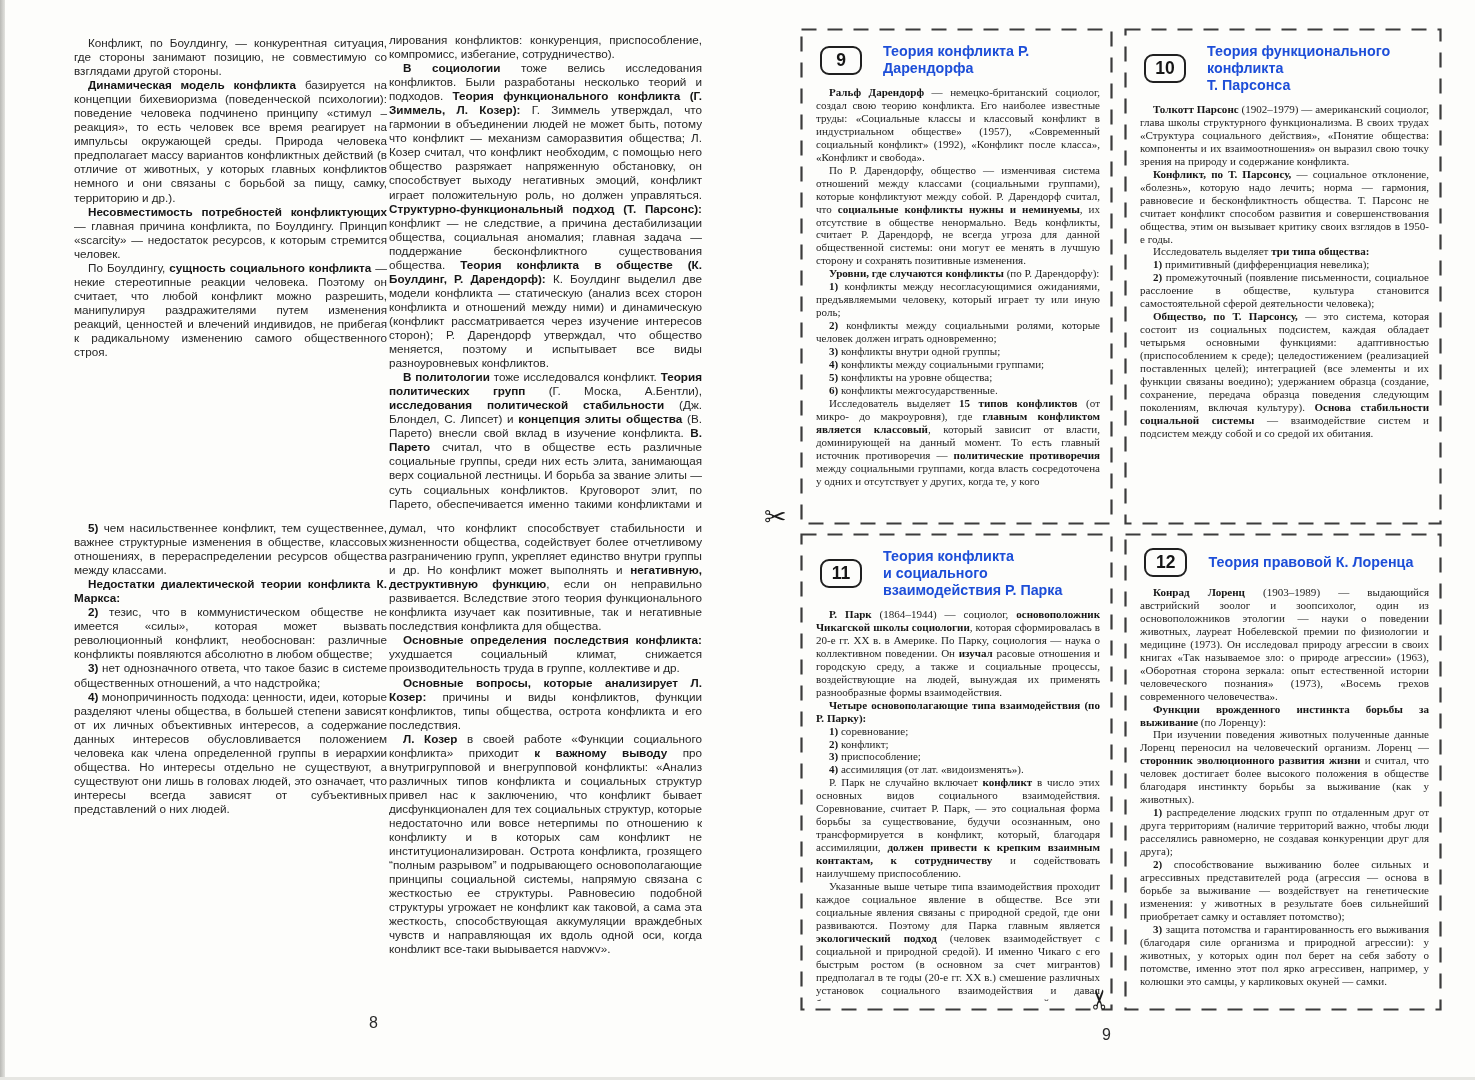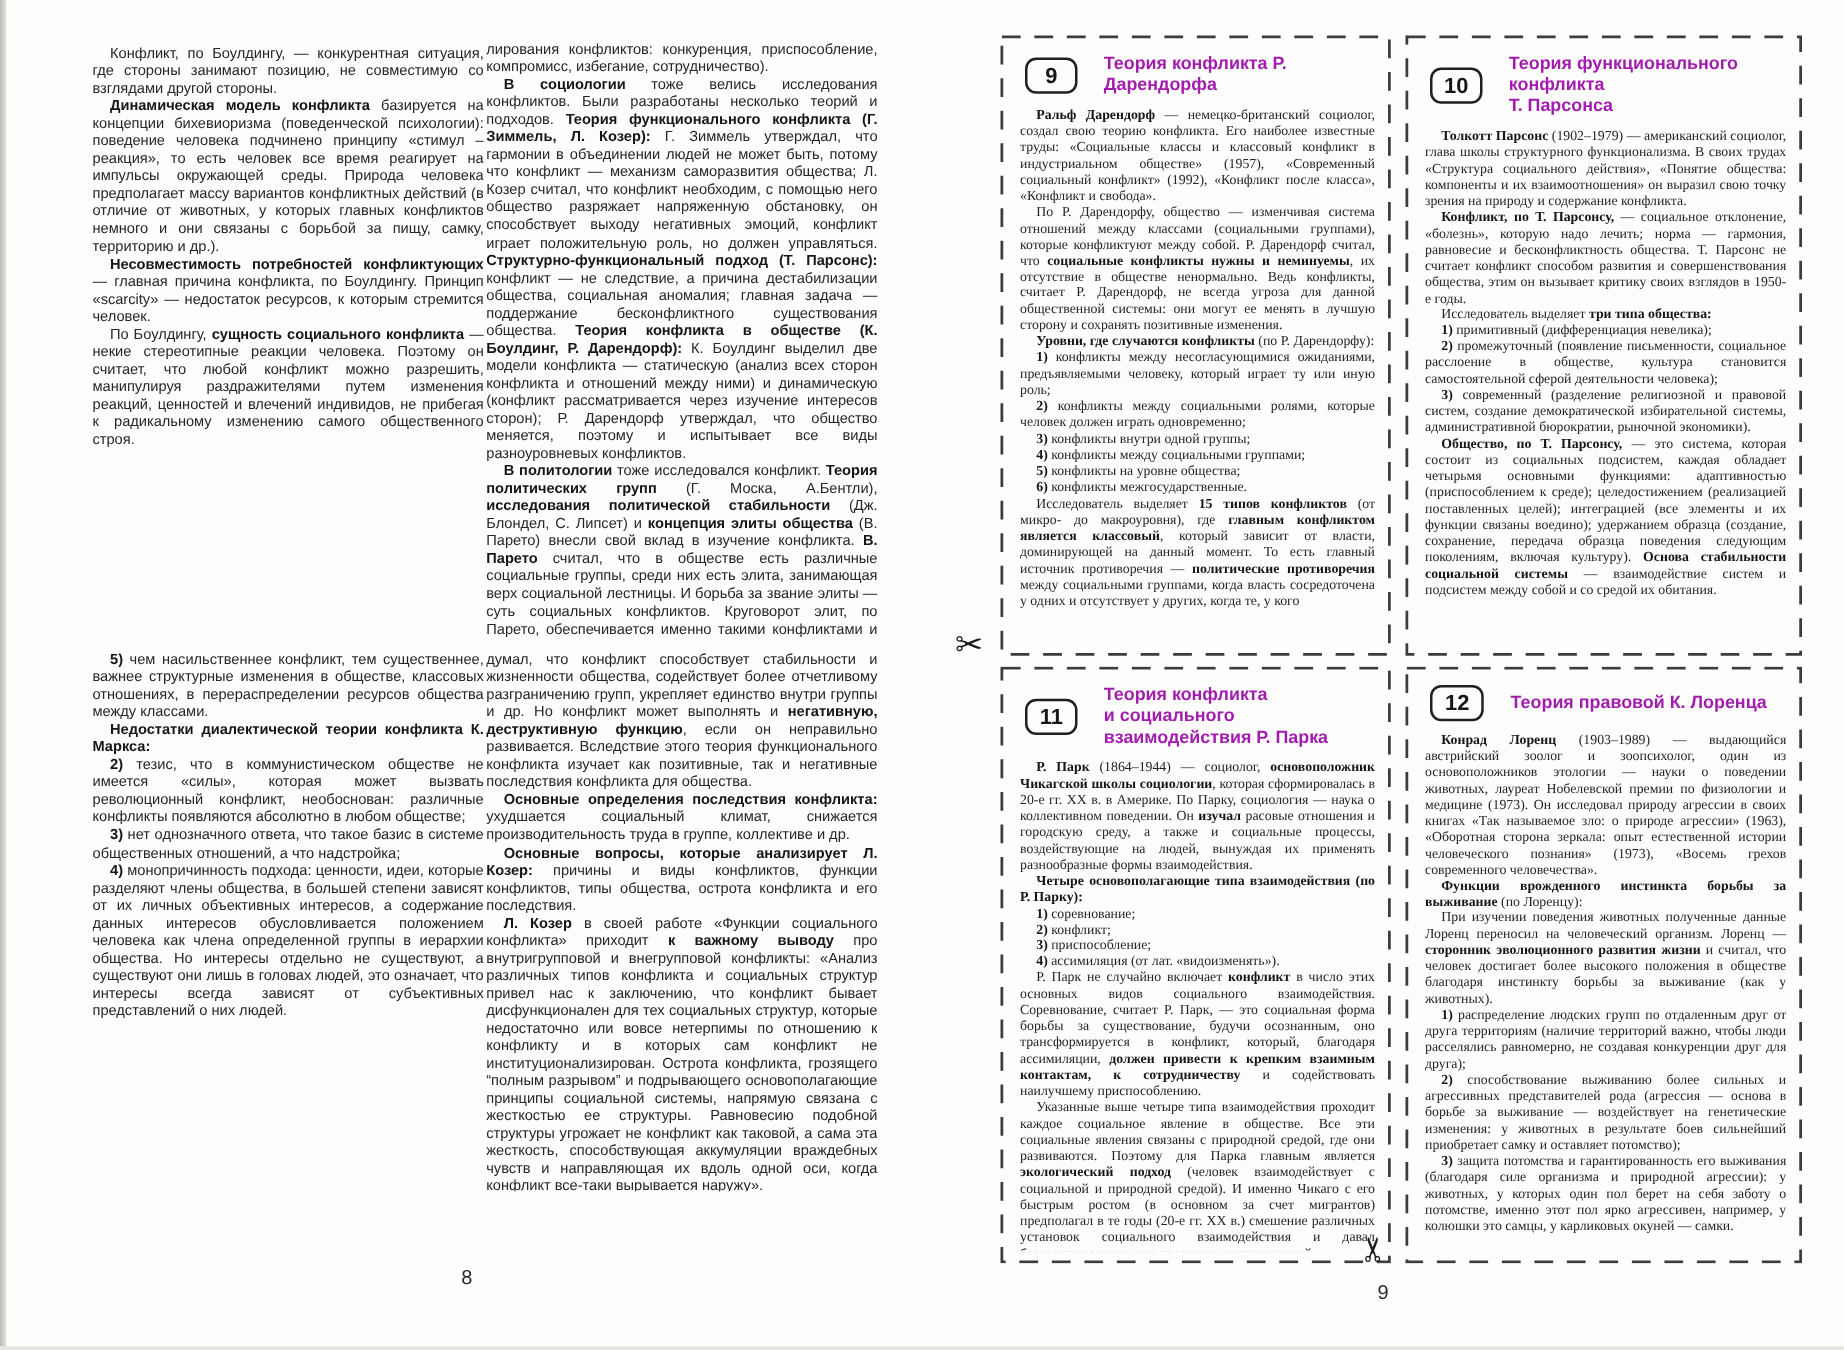--- a/index.html
+++ b/index.html
@@ -53,21 +53,21 @@
     height:29px;
     display:flex; align-items:center; justify-content:center;
     font-weight:700; font-size:17.5px;
     color:#161616;
   }
   .card-title {
     font-weight:700;
     font-size:14.3px;
     line-height:17px;
     white-space:pre-line;
-    color:#a21caf;
+    color:#1d4ed8;
   }
   .card-body {
     position:relative;
     font-size:11.05px;
     line-height:12.95px;
     text-align:justify;
     flex:1;
     overflow:hidden;
     font-family:Liberation Serif, serif;
   }
@@ -153,21 +153,20 @@
     <div class="badge">10</div>
     <div class="card-title">Теория функционального конфликта
 Т. Парсонса</div>
   </div>
   <div class="card-body">
       <p><span class="b">Толкотт Парсонс</span><span> (1902–1979) — американский социолог, глава школы структурного функционализма. В своих трудах «Структура социального действия», «Понятие общества: компоненты и их взаимоотношения» он выразил свою точку зрения на природу и содержание конфликта.</span></p>
       <p><span class="b">Конфликт, по Т. Парсонсу,</span><span> — социальное отклонение, «болезнь», которую надо лечить; норма — гармония, равновесие и бесконфликтность общества. Т. Парсонс не считает конфликт способом развития и совершенствования общества, этим он вызывает критику своих взглядов в 1950-е годы.</span></p>
       <p><span>Исследователь выделяет </span><span class="b">три типа общества:</span></p>
       <p><span class="b">1)</span><span> примитивный (дифференциация невелика);</span></p>
       <p><span class="b">2)</span><span> промежуточный (появление письменности, социальное расслоение в обществе, культура становится самостоятельной сферой деятельности человека);</span></p>
-      <p><span class="b">3)</span><span> современный (разделение религиозной и правовой систем, создание демократической избирательной системы, административной бюрократии, рыночной экономики).</span></p>
       <p><span class="b">Общество, по Т. Парсонсу,</span><span> — это система, которая состоит из социальных подсистем, каждая обладает четырьмя основными функциями: адаптивностью (приспособлением к среде); целедостижением (реализацией поставленных целей); интеграцией (все элементы и их функции связаны воедино); удержанием образца (создание, сохранение, передача образца поведения следующим поколениям, включая культуру). </span><span class="b">Основа стабильности социальной системы</span><span> — взаимодействие систем и подсистем между собой и со средой их обитания.</span></p>
     </div>
 </div>
 
 <div class="card" style="left:800px; top:533px; width:313px; height:478px">
   <svg class="cut-border" width="313" height="478">
     <rect x="1.5" y="1.5" width="310" height="475" fill="none" stroke="#3c3c3c" stroke-width="2.2" stroke-dasharray="15 11"></rect>
   </svg>
   <div class="card-header">
     <div class="badge">11</div>

